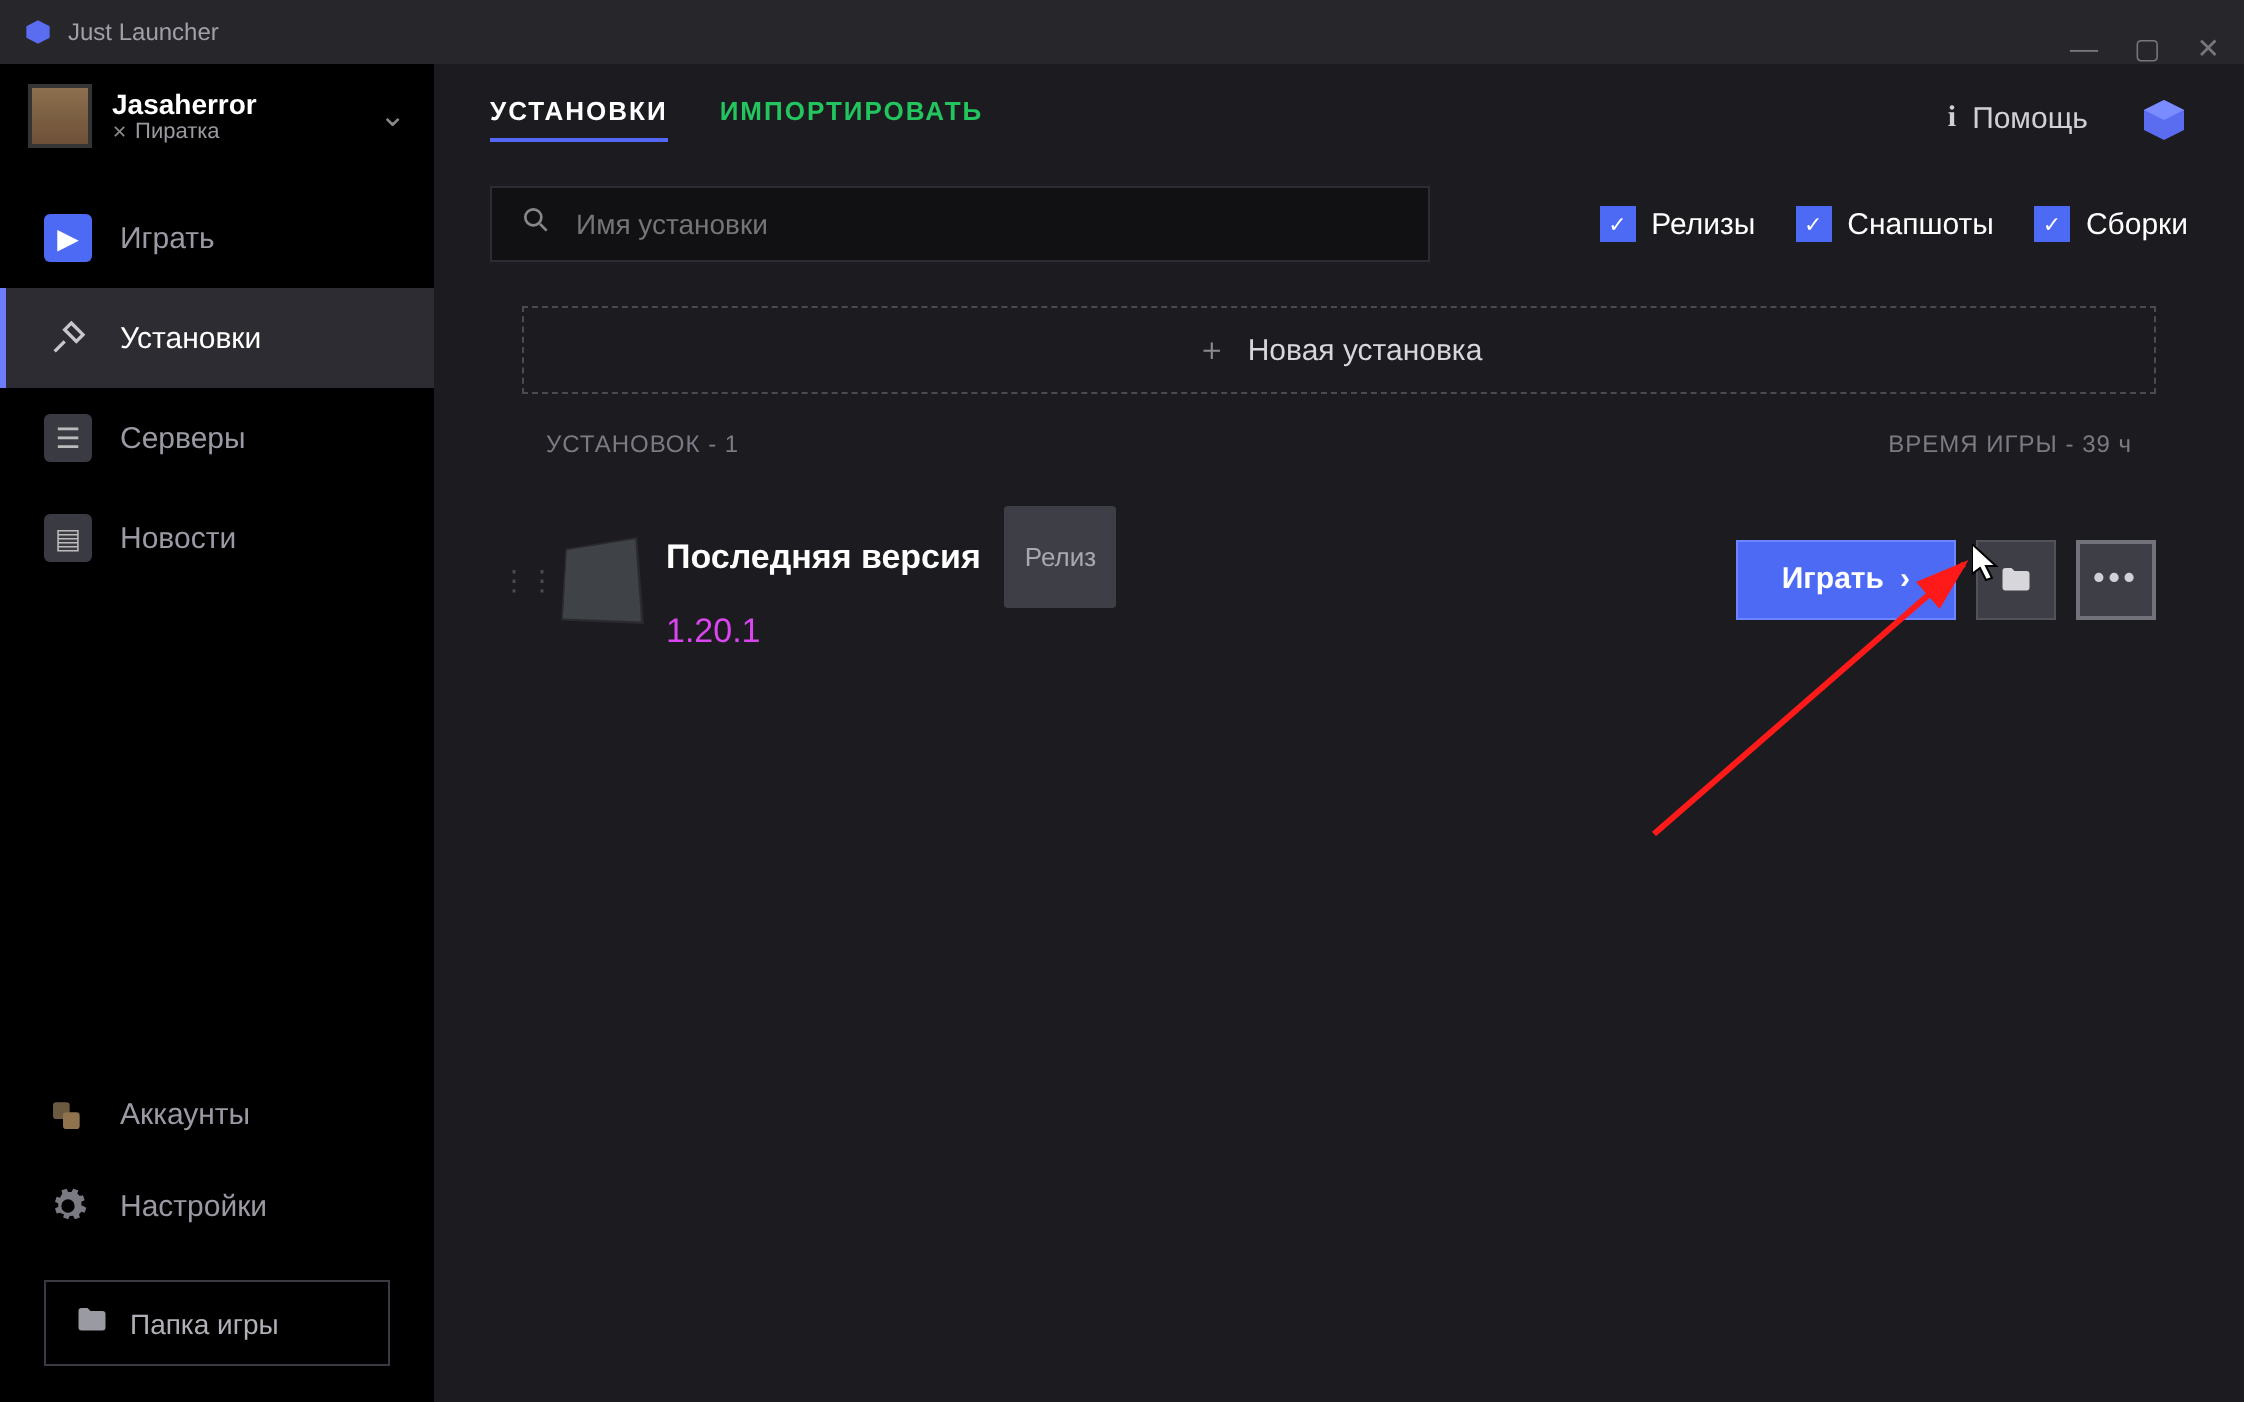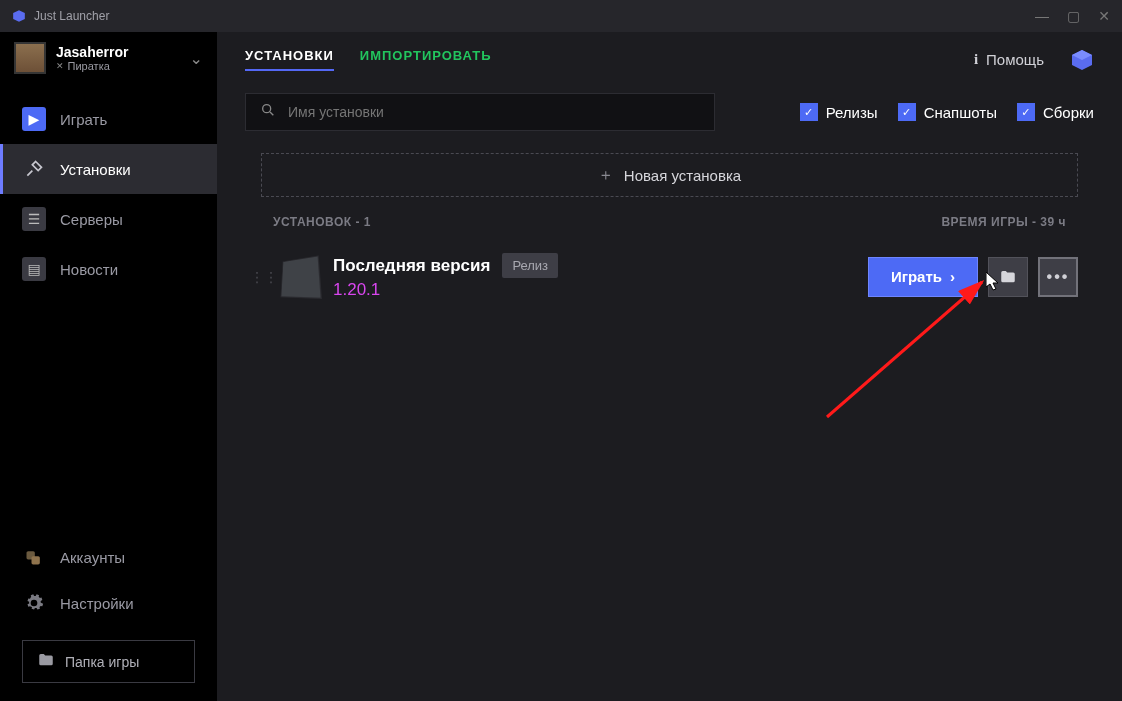--- a/index.html
+++ b/index.html
@@ -1,20 +1,20 @@
 <!DOCTYPE html>
 <html><head>
 <meta charset="utf-8">
 <style>
 * { margin: 0; padding: 0; box-sizing: border-box; font-family: "Segoe UI", Arial, sans-serif; }
 html, body { width: 1122px; height: 701px; overflow: hidden; background: #1a1a1e; color: #d0d0d4; }
 .app { width: 1122px; height: 701px; display: flex; flex-direction: column; background: #1c1c20; }
 
 
-.titlebar { height: 28px; background: #26262b; display: flex; align-items: center; justify-content: space-between; padding: 16px 12px; font-size: 12px; color: #a0a0a8; }
+.titlebar { height: 28px; background: #26262b; display: flex; justify-content: space-between; padding: 16px 12px; font-size: 12px; color: #a0a0a8; }
 .titlebar-left { display: flex; align-items: center; gap: 8px; }
 .titlebar-controls { display: flex; gap: 18px; color: #777; }
 .titlebar-controls span { cursor: pointer; font-size: 14px; }
 
 
 .body { flex: 1; display: flex; min-height: 0; }
 
 
 .sidebar { width: 217px; background: #000000; display: flex; flex-direction: column; }
 .profile { display: flex; align-items: center; padding: 10px 14px; gap: 10px; }
@@ -55,30 +55,30 @@
 .search input { background: transparent; border: none; outline: none; color: #aaa; font-size: 14px; width: 100%; }
 .filters { display: flex; gap: 20px; margin-left: auto; }
 .cb { display: flex; align-items: center; gap: 8px; font-size: 15px; color: #fff; }
 .cb-box { width: 18px; height: 18px; background: #4d6af5; display: flex; align-items: center; justify-content: center; color: #fff; font-size: 11px; }
 
 
 .new-install { margin: 8px 44px 0; border: 1px dashed #4a4a52; height: 44px; display: flex; align-items: center; justify-content: center; gap: 10px; color: #d6d6db; font-size: 15px; cursor: pointer; }
 .plus { color: #8a8a92; font-size: 16px; }
 
 
-.stats { display: flex; justify-content: space-between; padding: 18px 56px 10px; font-size: 12px; font-weight: 700; letter-spacing: 0.5px; color: #7b7b84; }
+.stats { display: flex; justify-content: space-between; padding: 18px 56px 10px; font-size: 12px; font-weight: 400; letter-spacing: 0.5px; color: #7b7b84; }
 
 
 .list { }
 .row { display: flex; align-items: center; padding: 14px 44px 14px 32px; }
 .drag { color: #4b4b52; font-size: 14px; width: 30px; text-align: center; }
 .block-icon { width: 40px; height: 40px; background: #3f4247; transform: perspective(60px) rotateX(12deg) rotateY(-18deg); border: 1px solid #2a2a2f; margin-right: 14px; }
 .row-title { font-size: 17px; font-weight: 600; color: #fff; }
 .row-sub { font-size: 17px; color: #d946ef; margin-top: 2px; }
-.tag { background: #3e3e46; color: #a8a8b0; font-size: 13px; padding: 5px 10px; margin-left: 12px; border-radius: 2px; }
+.tag { background: #3e3e46; color: #a8a8b0; font-size: 13px; padding: 18px 10px; margin-left: 12px; border-radius: 2px; }
 .row-main { flex: 1; display: flex; }
 .row-info { display: flex; flex-direction: column; }
 .row-actions { display: flex; gap: 10px; }
 .btn-play { background: #4d6af5; border: 1px solid #6e85ff; color: #fff; font-size: 15px; font-weight: 600; padding: 10px 22px; display: flex; align-items: center; gap: 8px; cursor: pointer; }
 .btn-ic { width: 40px; height: 40px; background: #3e3e46; border: 1px solid #52525a; display: flex; align-items: center; justify-content: center; color: #d0d0d6; font-size: 16px; cursor: pointer; }
 .btn-ic.more { border: 2px solid #72727a; }
 .dots { letter-spacing: 2px; font-weight: 700; }
 
 
 .arrow-overlay { position: absolute; pointer-events: none; left: 0; top: 0; }

